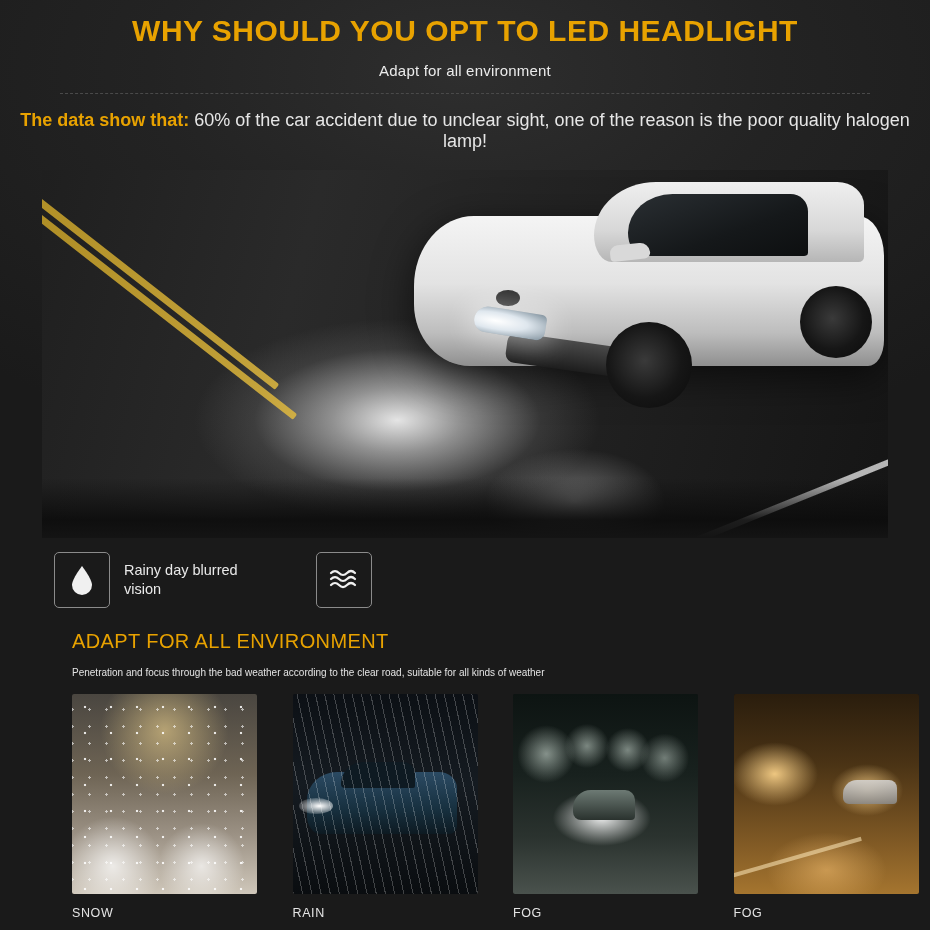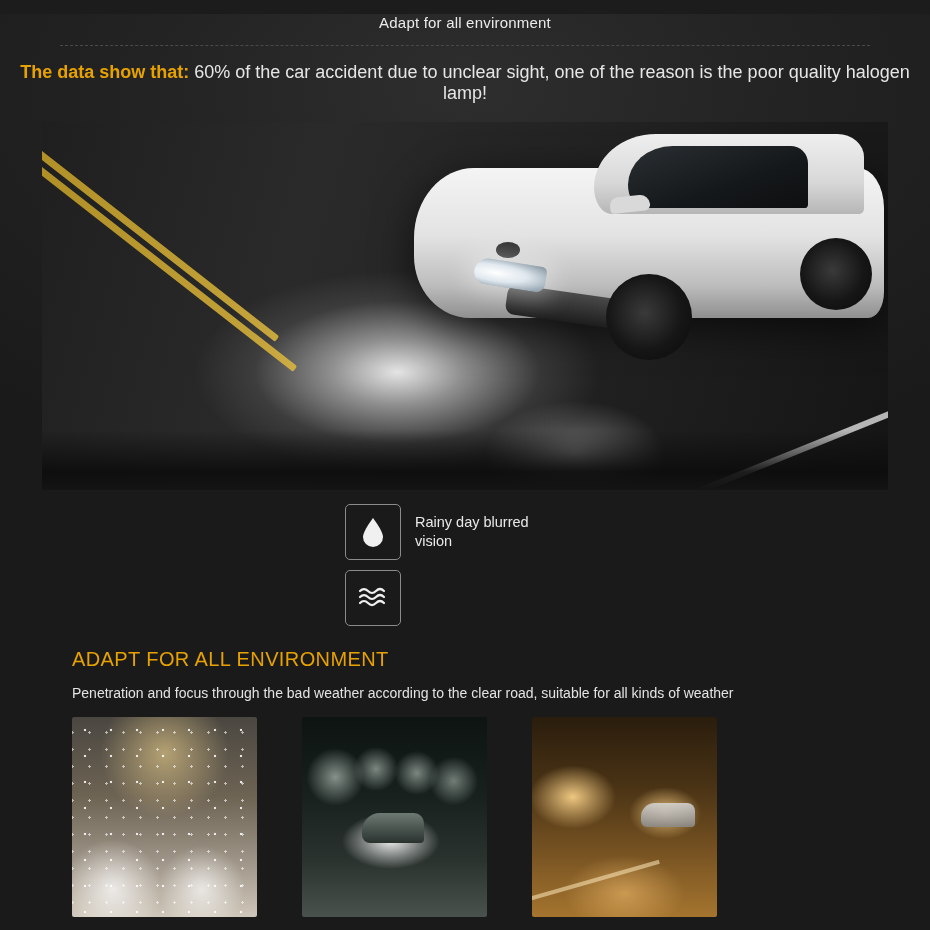--- a/index.html
+++ b/index.html
@@ -156,21 +156,20 @@
     background: linear-gradient(180deg, rgba(10,10,10,0) 0%, rgba(12,12,12,0.9) 70%, #141414 100%);
   }
   
   .features {
     width: 846px;
     margin: 0 auto;
     display: flex;
     align-items: center;
     padding: 14px 0 8px 12px;
     gap: 10px;
-    flex-direction: column;
   }
   .feature {
     display: flex;
     align-items: center;
     gap: 14px;
     width: 252px;
   }
   .feature .box {
     width: 56px; height: 56px;
     border: 1px solid #8b8b8b;
@@ -193,21 +192,21 @@
   }
   .sec2 h2 {
     color: #e8a200;
     font-size: 20px;
     font-weight: normal;
     letter-spacing: 0.4px;
     text-transform: uppercase;
   }
   .sec2 p {
     color: #e3e3e3;
-    font-size: 14px;
+    font-size: 10px;
     margin-top: 14px;
   }
   .gallery {
     margin-top: 16px;
     display: flex;
     gap: 24px;
   }
   .gal-item { width: 206px; }
   .gal-img {
     width: 185px; height: 200px;
@@ -309,20 +308,21 @@
     width: 62px; height: 30px;
     background: linear-gradient(180deg, #6d7a74, #2a322e);
     border-radius: 18px 10px 4px 8px;
   }
 </style>
 </head>
 <body>
 
 <div class="page">
 
+  <div class="hero-title">WHY SHOULD YOU OPT TO LED HEADLIGHT</div>
   <div class="hero-sub">Adapt for all environment</div>
   <div class="divider"></div>
   <div class="datarow">
     <span class="accent">The data show that:</span>
     <span>60% of the car accident due to unclear sight, one of the reason is the poor quality halogen lamp!</span>
   </div>
 
   <div class="photo-wrap">
     <div class="road"></div>
     <div class="lane l1"></div>
@@ -375,20 +375,30 @@
     <div class="gallery">
 
       <div class="gal-item">
         <div class="gal-img">
           <div class="snow"></div>
           <div class="flakes"></div>
         </div>
         <div class="gal-label">SNOW</div>
       </div>
 
+      <div class="gal-item">
+        <div class="gal-img">
+          <div class="rain-bg"></div>
+          <div class="rain-car"></div>
+          <div class="rain-glass"></div>
+          <div class="rain-beam"></div>
+          <div class="streaks"></div>
+        </div>
+        <div class="gal-label">RAIN</div>
+      </div>
 
       <div class="gal-item">
         <div class="gal-img">
           <div class="fog-bg"></div>
           <div class="fog-car"></div>
         </div>
         <div class="gal-label">FOG</div>
       </div>
 
       <div class="gal-item">

